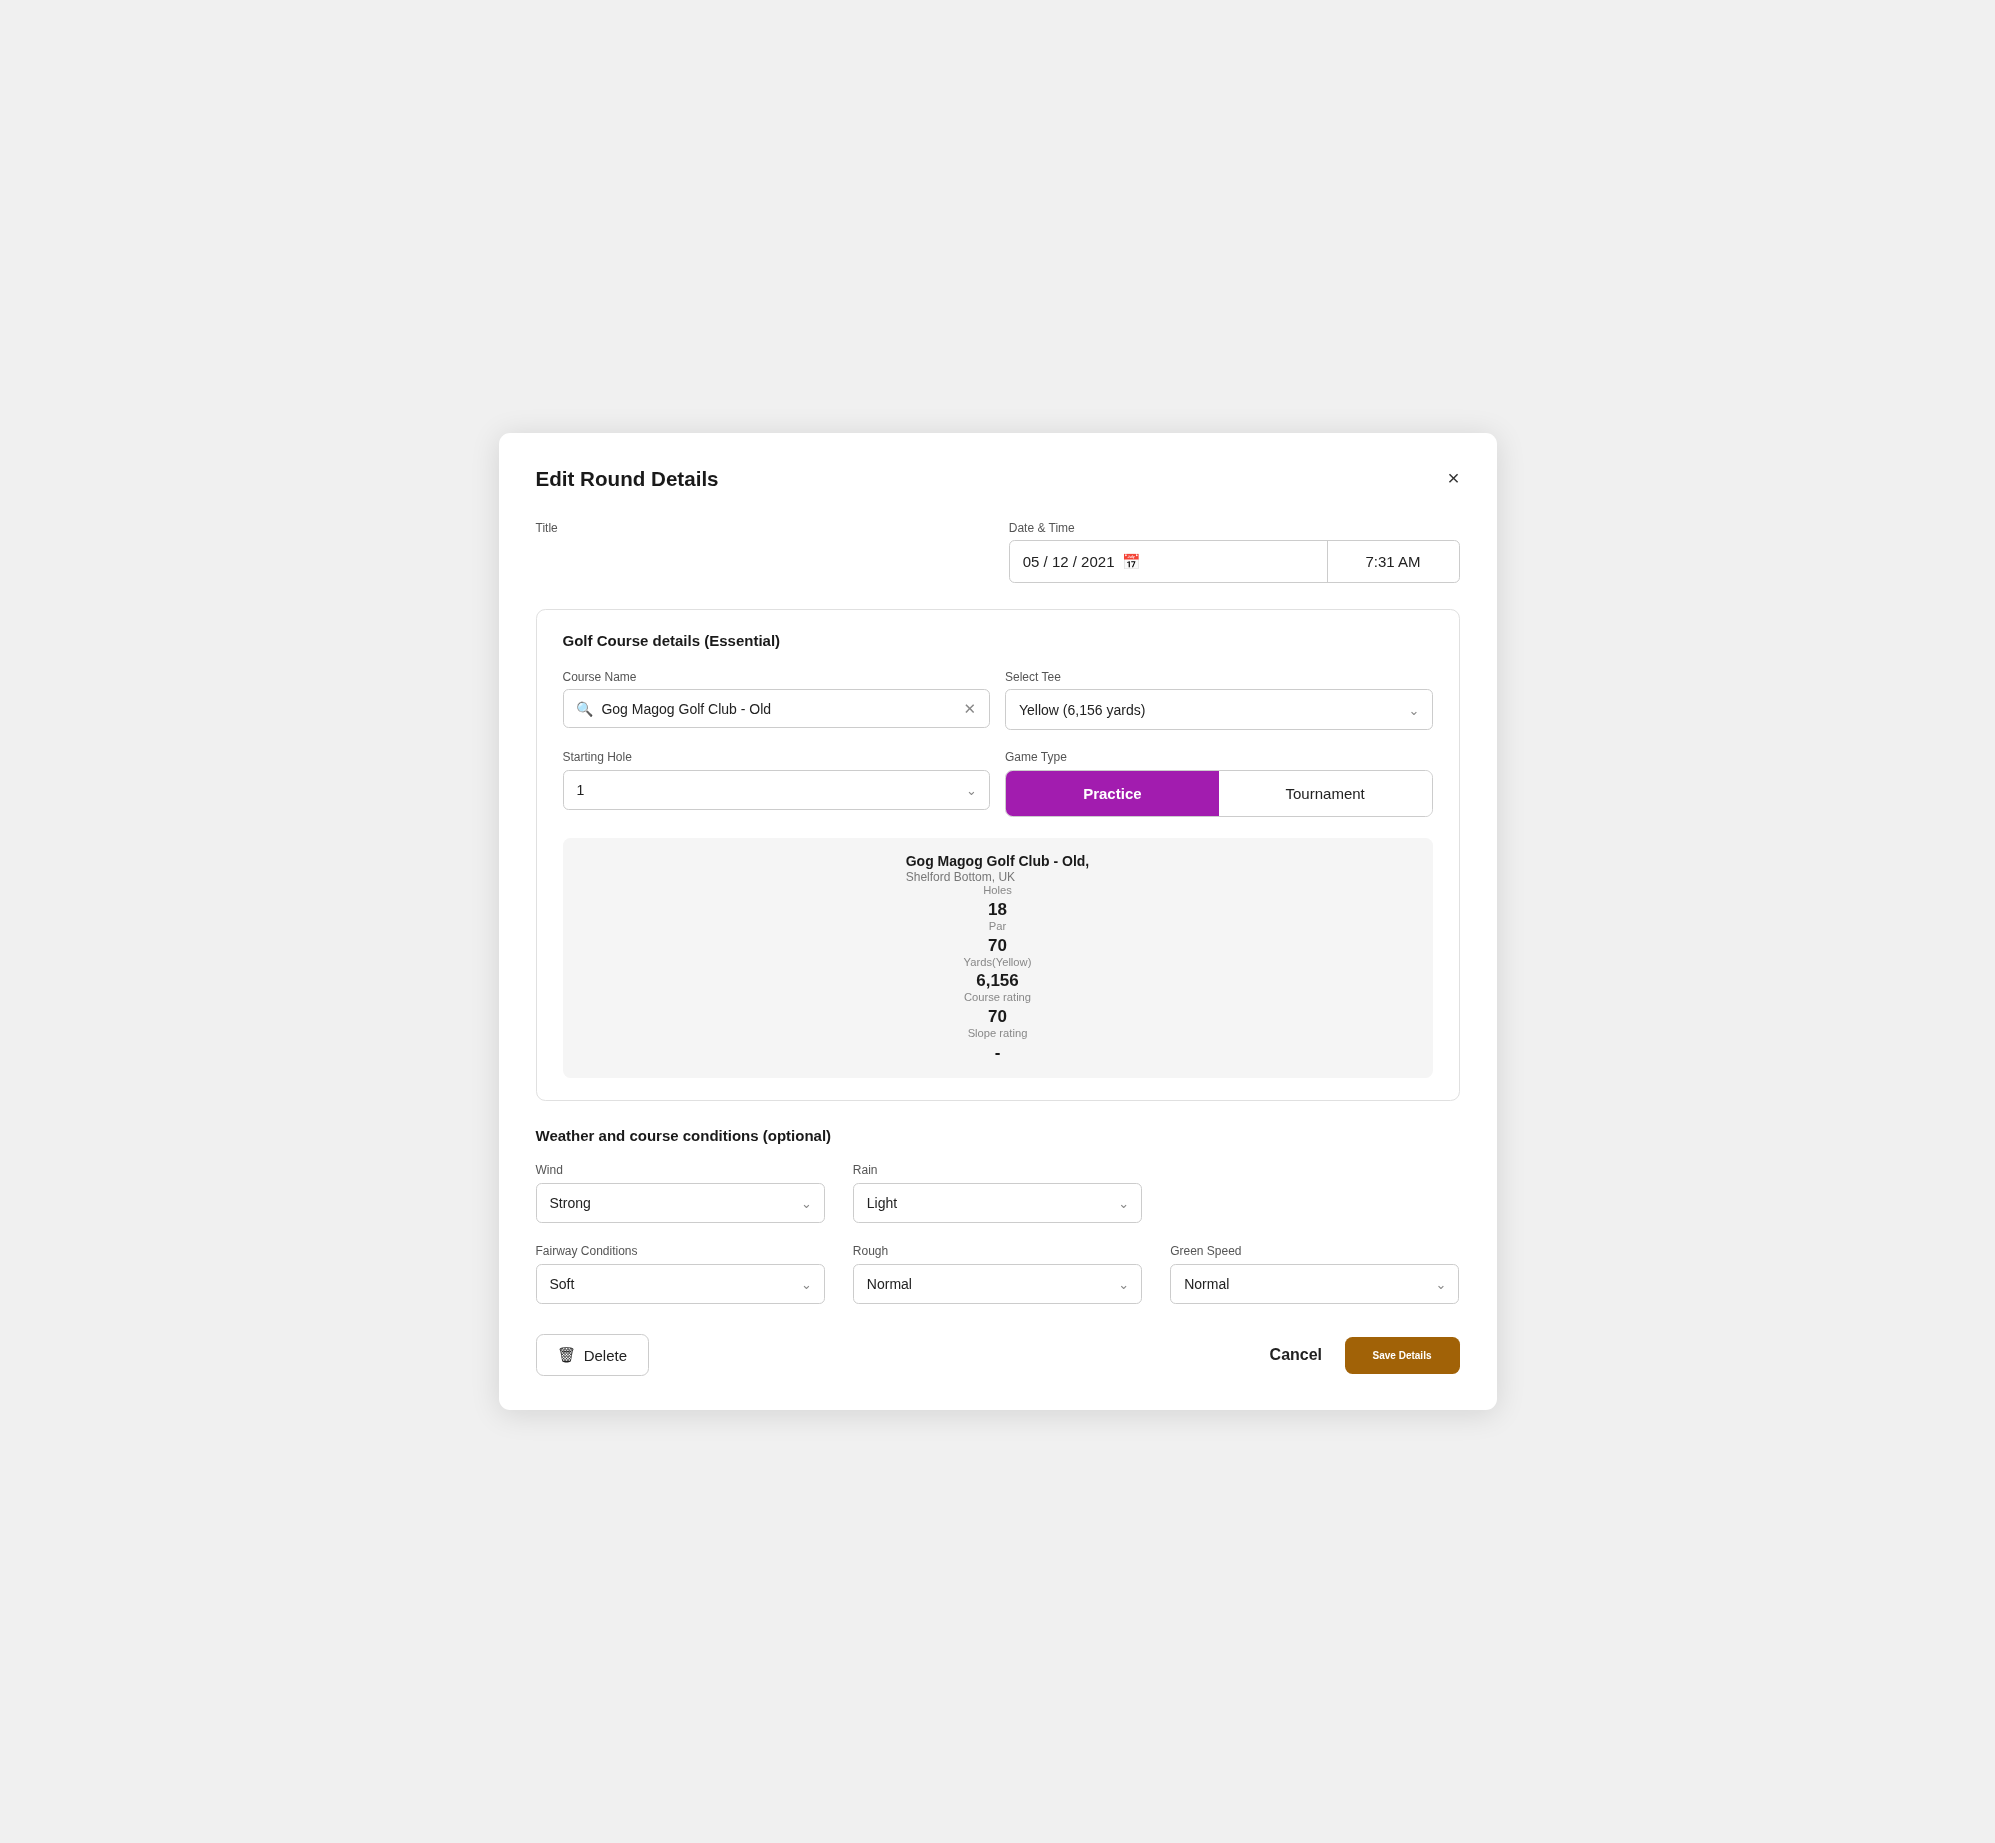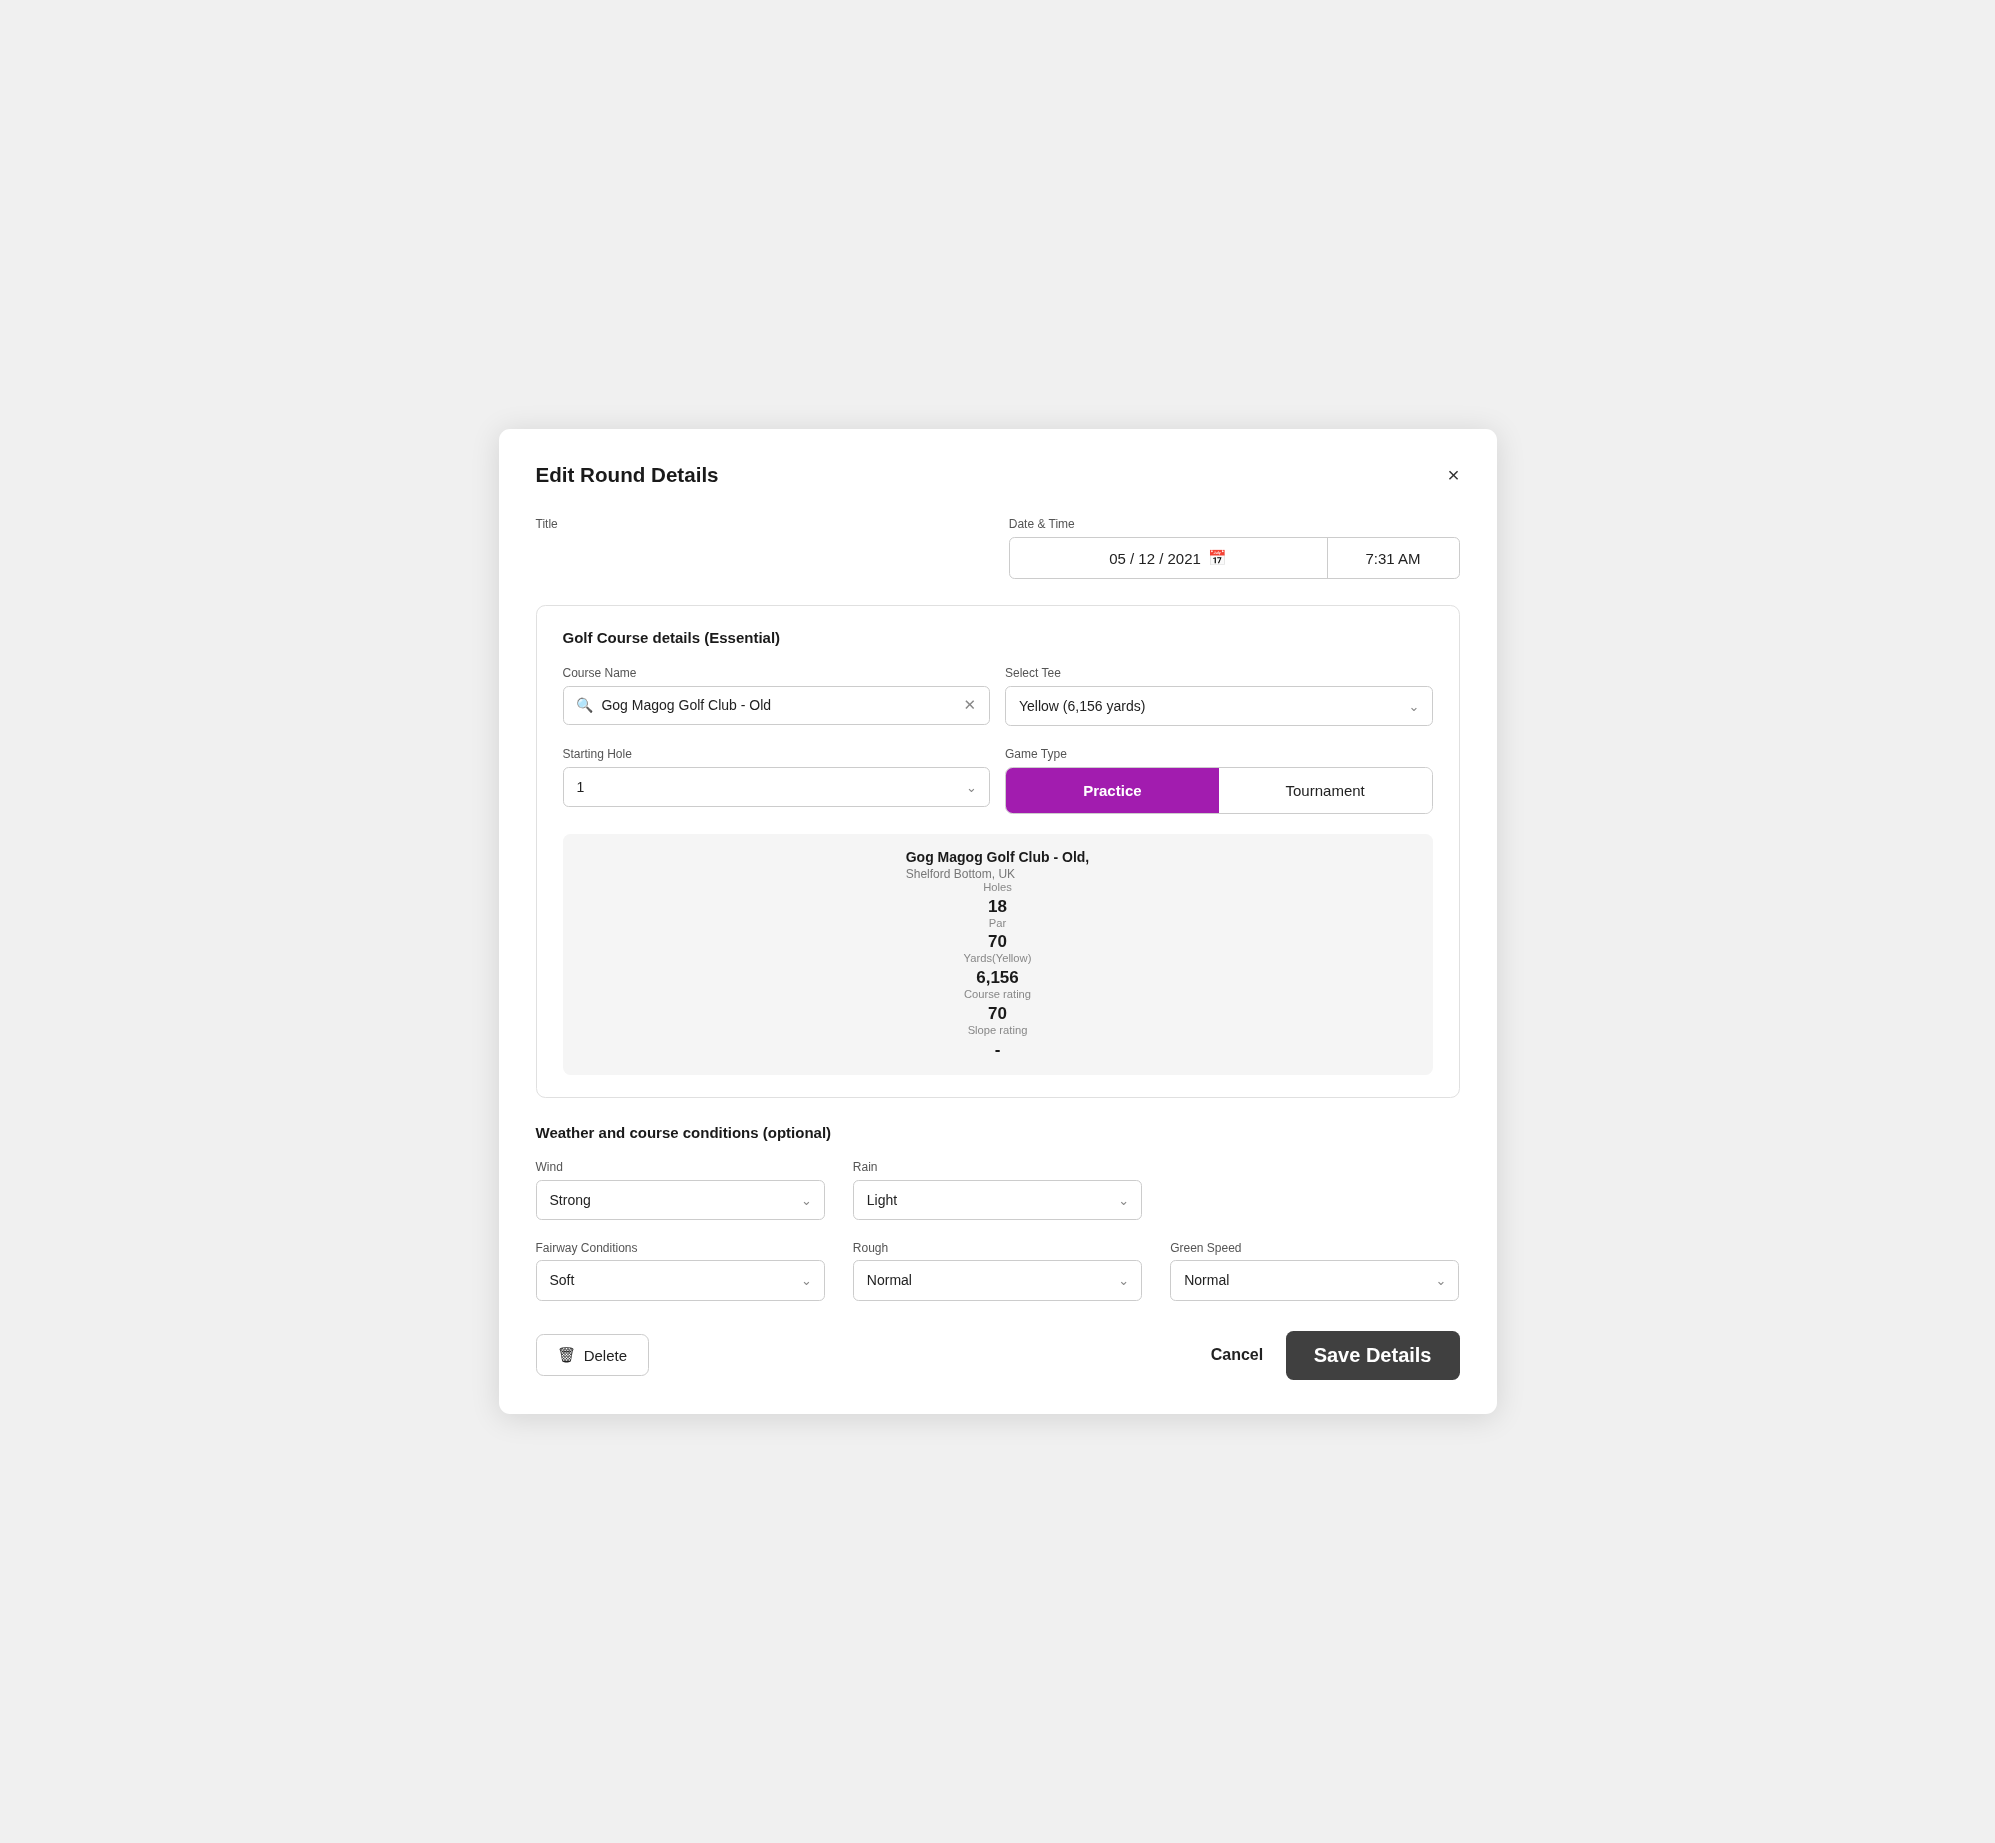--- a/index.html
+++ b/index.html
@@ -78,21 +78,20 @@
     }
     .date-part {
       display: flex;
       align-items: center;
       padding: 11.2px 13px;
       font-size: 15px;
       color: #222;
       flex: 1;
       gap: 7.5px;
       border-right: 1.4px solid #ccc;
-      justify-content: center;
     }
     .cal-icon {
       color: #aaa;
       font-size: 15px;
     }
     .time-part {
       display: flex;
       align-items: center;
       padding: 11.2px 22.5px;
       font-size: 15px;
@@ -276,26 +275,26 @@
     }
     .cancel-btn {
       background: none;
       border: none;
       font-size: 16px;
       font-weight: 600;
       cursor: pointer;
       color: #222;
     }
     .save-btn {
-      background: #404040;
+      background: #a16207;
       color: #fff;
       border: none;
       border-radius: 7.5px;
       padding: 13px 28px;
-      font-size: 20px;
+      font-size: 10px;
       font-weight: 600;
       cursor: pointer;
     }
     .search-icon-char {
       color: #aaa;
       font-size: 14px;
     }
   </style>
 </head>
 <body>

